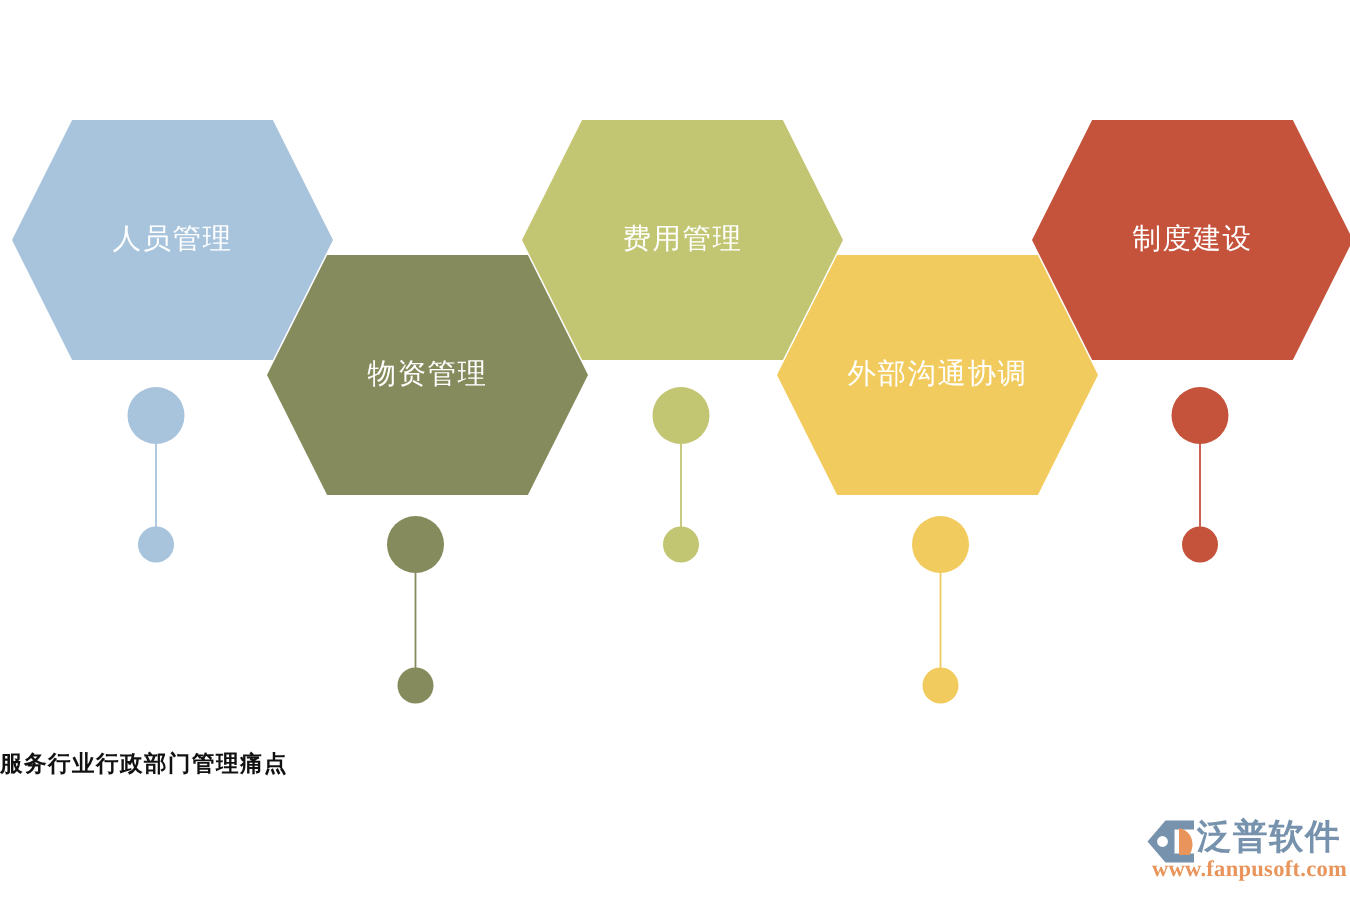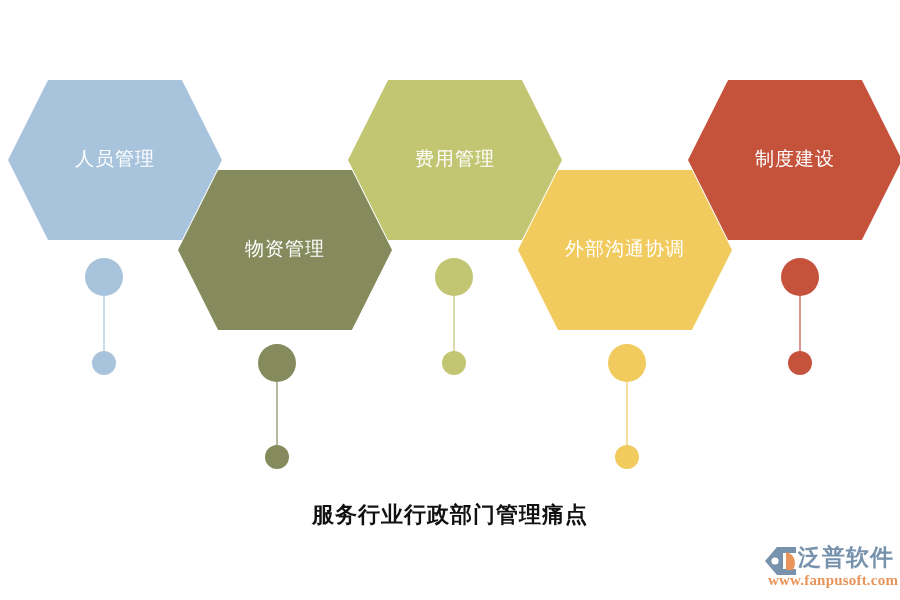--- a/index.html
+++ b/index.html
@@ -32,23 +32,23 @@
     fill: #ffffff;
     text-anchor: middle;
     dominant-baseline: middle;
     letter-spacing: 1px;
   }
   #title-text {
     position: absolute;
     left: 0;
     right: 0;
     top: 500px;
-    text-align: center;
+    text-align: left;
     font-family: Liberation Mono, monospace;
-    font-size: 22px;
+    font-size: 15px;
     font-weight: bold;
     color: #111111;
     letter-spacing: 1px;
     white-space: nowrap;
   }
   #logo {
     position: absolute;
     left: 762px;
     top: 542px;
     width: 132px;

